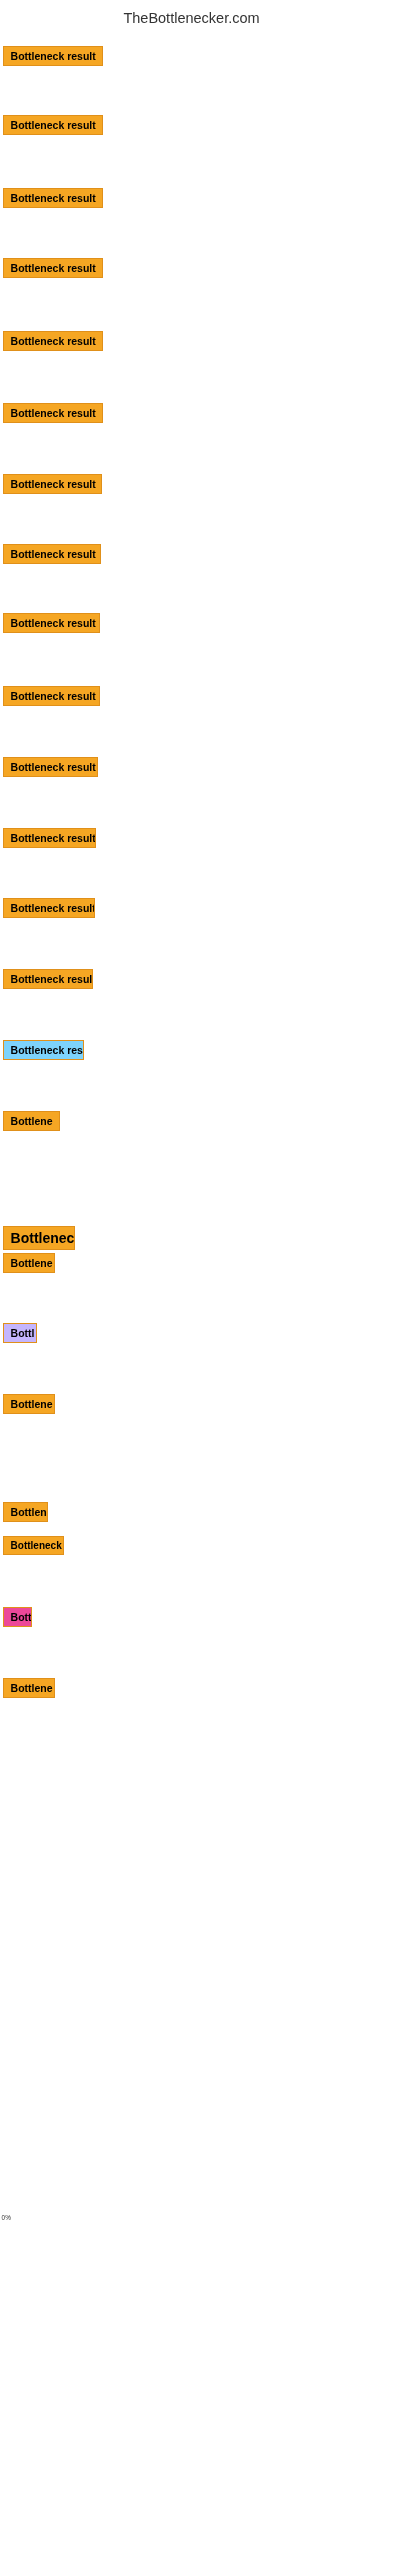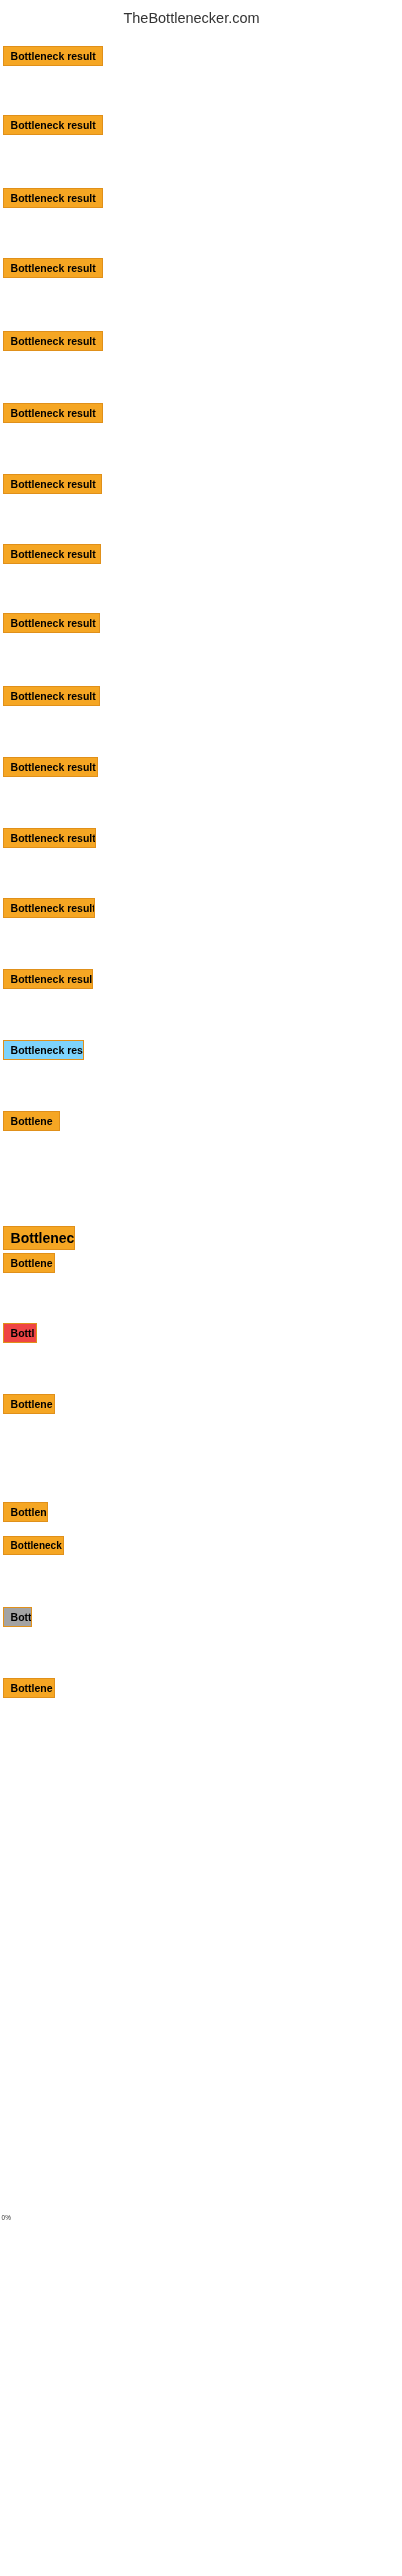--- a/index.html
+++ b/index.html
@@ -46,23 +46,23 @@
       <div style="position: absolute; top: 613px; left: 3.2px;"><span style="background-color: rgb(245, 166, 35); color: rgb(0, 0, 0); font-size: 10.5px; font-weight: bold; padding: 3.2px 6.4px; border: 0.8px solid rgb(224, 144, 26); display: inline-block; white-space: nowrap; overflow: hidden; max-width: 97px;">Bottleneck result</span></div>
       <div style="position: absolute; top: 686px; left: 3.2px;"><span style="background-color: rgb(245, 166, 35); color: rgb(0, 0, 0); font-size: 10.5px; font-weight: bold; padding: 3.2px 6.4px; border: 0.8px solid rgb(224, 144, 26); display: inline-block; white-space: nowrap; overflow: hidden; max-width: 97px;">Bottleneck result</span></div>
       <div style="position: absolute; top: 757px; left: 3.2px;"><span style="background-color: rgb(245, 166, 35); color: rgb(0, 0, 0); font-size: 10.5px; font-weight: bold; padding: 3.2px 6.4px; border: 0.8px solid rgb(224, 144, 26); display: inline-block; white-space: nowrap; overflow: hidden; max-width: 95px;">Bottleneck result</span></div>
       <div style="position: absolute; top: 828px; left: 3.2px;"><span style="background-color: rgb(245, 166, 35); color: rgb(0, 0, 0); font-size: 10.5px; font-weight: bold; padding: 3.2px 6.4px; border: 0.8px solid rgb(224, 144, 26); display: inline-block; white-space: nowrap; overflow: hidden; max-width: 93px;">Bottleneck result</span></div>
       <div style="position: absolute; top: 898px; left: 3.2px;"><span style="background-color: rgb(245, 166, 35); color: rgb(0, 0, 0); font-size: 10.5px; font-weight: bold; padding: 3.2px 6.4px; border: 0.8px solid rgb(224, 144, 26); display: inline-block; white-space: nowrap; overflow: hidden; max-width: 92px;">Bottleneck result</span></div>
       <div style="position: absolute; top: 969px; left: 3.2px;"><span style="background-color: rgb(245, 166, 35); color: rgb(0, 0, 0); font-size: 10.5px; font-weight: bold; padding: 3.2px 6.4px; border: 0.8px solid rgb(224, 144, 26); display: inline-block; white-space: nowrap; overflow: hidden; max-width: 90px;">Bottleneck result</span></div>
       <div style="position: absolute; top: 1040px; left: 3.2px;"><span style="background-color: #7dd3fc; color: rgb(0, 0, 0); font-size: 10.5px; font-weight: bold; padding: 3.2px 6.4px; border: 0.8px solid rgb(224, 144, 26); display: inline-block; white-space: nowrap; overflow: hidden; max-width: 81px;">Bottleneck res</span></div>
       <div style="position: absolute; top: 1111px; left: 3.2px;"><span style="background-color: rgb(245, 166, 35); color: rgb(0, 0, 0); font-size: 10.5px; font-weight: bold; padding: 3.2px 6.4px; border: 0.8px solid rgb(224, 144, 26); display: inline-block; white-space: nowrap; overflow: hidden; max-width: 58px;">Bottlene</span></div>
       <div style="position: absolute; top: 1182px; left: 3.2px;"><span style="background-color: rgb(245, 166, 35); color: rgb(0, 0, 0); font-size: 14px; font-weight: bold; padding: 3.2px 6.4px; border: 0.8px solid rgb(224, 144, 26); display: inline-block; white-space: nowrap; overflow: hidden; max-width: 72px; margin-top: 44px;">Bottleneck re</span></div>
       <div style="position: absolute; top: 1253px; left: 3.2px;"><span style="background-color: rgb(245, 166, 35); color: rgb(0, 0, 0); font-size: 10.5px; font-weight: bold; padding: 3.2px 6.4px; border: 0.8px solid rgb(224, 144, 26); display: inline-block; white-space: nowrap; overflow: hidden; max-width: 52px;">Bottlene</span></div>
-      <div style="position: absolute; top: 1323px; left: 3.2px;"><span style="background-color: #ef4444; color: rgb(0, 0, 0); font-size: 10.5px; font-weight: bold; padding: 3.2px 6.4px; border: 0.8px solid rgb(224, 144, 26); display: inline-block; white-space: nowrap; overflow: hidden; max-width: 34px;">Bottl</span></div>
+      <div style="position: absolute; top: 1323px; left: 3.2px;"><span style="background-color: #c4b5fd; color: rgb(0, 0, 0); font-size: 10.5px; font-weight: bold; padding: 3.2px 6.4px; border: 0.8px solid rgb(224, 144, 26); display: inline-block; white-space: nowrap; overflow: hidden; max-width: 34px;">Bottl</span></div>
       <div style="position: absolute; top: 1394px; left: 3.2px;"><span style="background-color: rgb(245, 166, 35); color: rgb(0, 0, 0); font-size: 10.5px; font-weight: bold; padding: 3.2px 6.4px; border: 0.8px solid rgb(224, 144, 26); display: inline-block; white-space: nowrap; overflow: hidden; max-width: 52px;">Bottlene</span></div>
       <div style="position: absolute; top: 1465px; left: 3.2px; margin-top: 37px;"><span style="background-color: rgb(245, 166, 35); color: rgb(0, 0, 0); font-size: 10.5px; font-weight: bold; padding: 3.2px 6.4px; border: 0.8px solid rgb(224, 144, 26); display: inline-block; white-space: nowrap; overflow: hidden; max-width: 45px;">Bottlen</span></div>
       <div style="position: absolute; top: 1536px; left: 3.2px;"><span style="background-color: rgb(245, 166, 35); color: rgb(0, 0, 0); font-size: 10px; font-weight: bold; padding: 3.2px 6.4px; border: 0.8px solid rgb(224, 144, 26); display: inline-block; white-space: nowrap; overflow: hidden; max-width: 61px;">Bottleneck</span></div>
-      <div style="position: absolute; top: 1607px; left: 3.2px;"><span style="background-color: #a3a3a3; color: rgb(0, 0, 0); font-size: 10.5px; font-weight: bold; padding: 3.2px 6.4px; border: 0.8px solid rgb(224, 144, 26); display: inline-block; white-space: nowrap; overflow: hidden; max-width: 29px;">Bott</span></div>
+      <div style="position: absolute; top: 1607px; left: 3.2px;"><span style="background-color: #ec4899; color: rgb(0, 0, 0); font-size: 10.5px; font-weight: bold; padding: 3.2px 6.4px; border: 0.8px solid rgb(224, 144, 26); display: inline-block; white-space: nowrap; overflow: hidden; max-width: 29px;">Bott</span></div>
       <div style="position: absolute; top: 1678px; left: 3.2px;"><span style="background-color: rgb(245, 166, 35); color: rgb(0, 0, 0); font-size: 10.5px; font-weight: bold; padding: 3.2px 6.4px; border: 0.8px solid rgb(224, 144, 26); display: inline-block; white-space: nowrap; overflow: hidden; max-width: 52px;">Bottlene</span></div>
     </div>
 
   <div class="small-label" id="small-label" style="top: 2214px;">0%</div>
 </div>
 
 
 </body></html>

